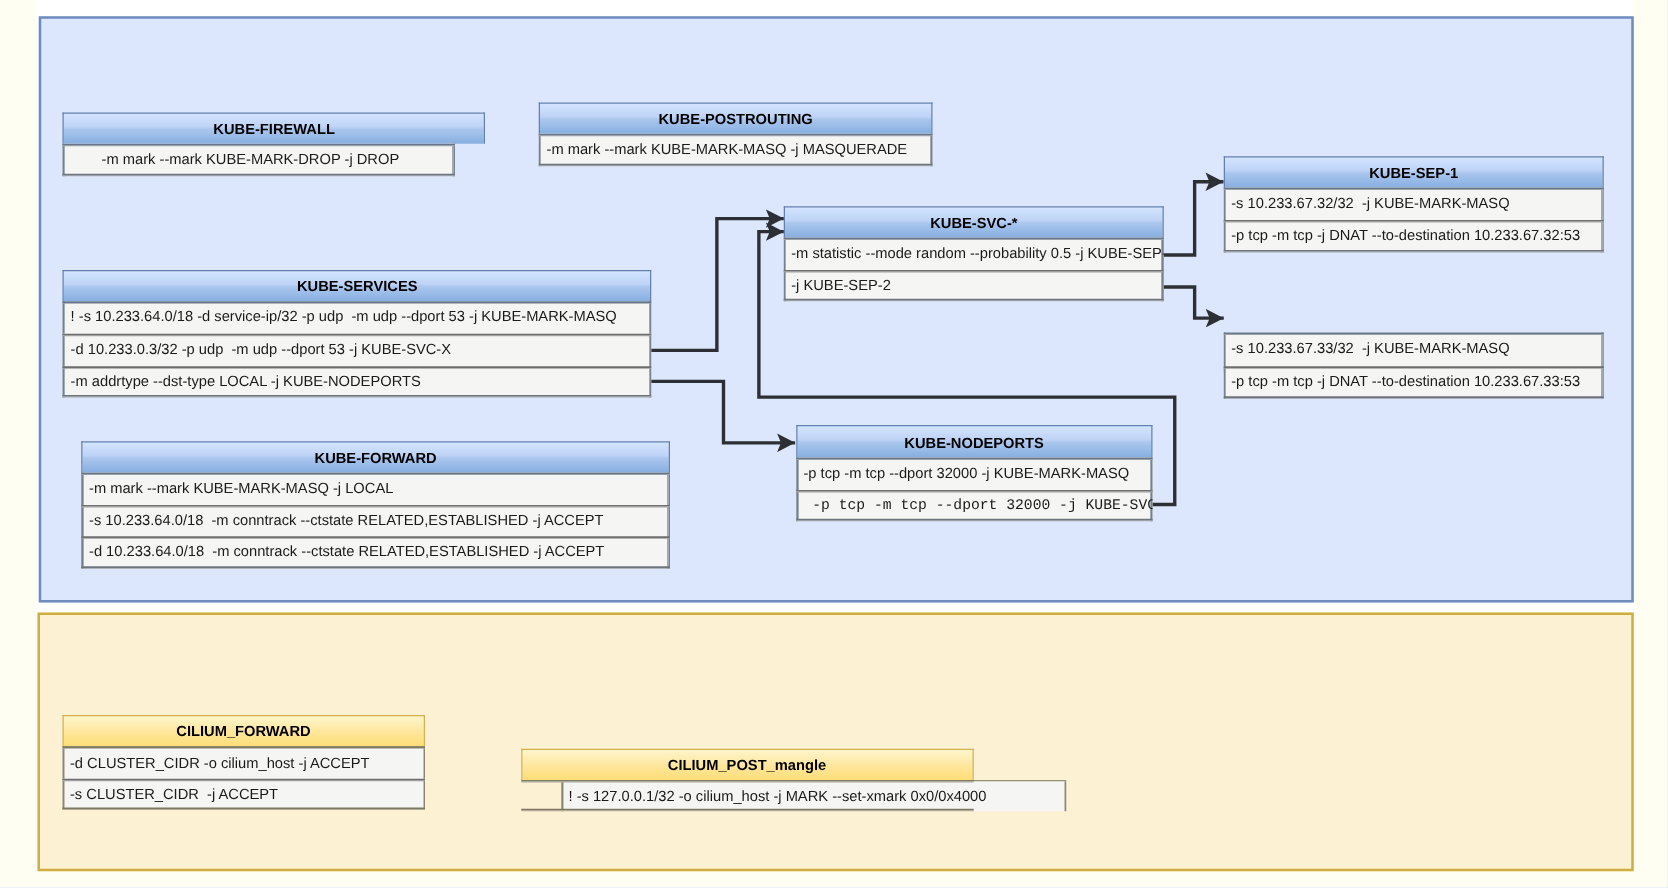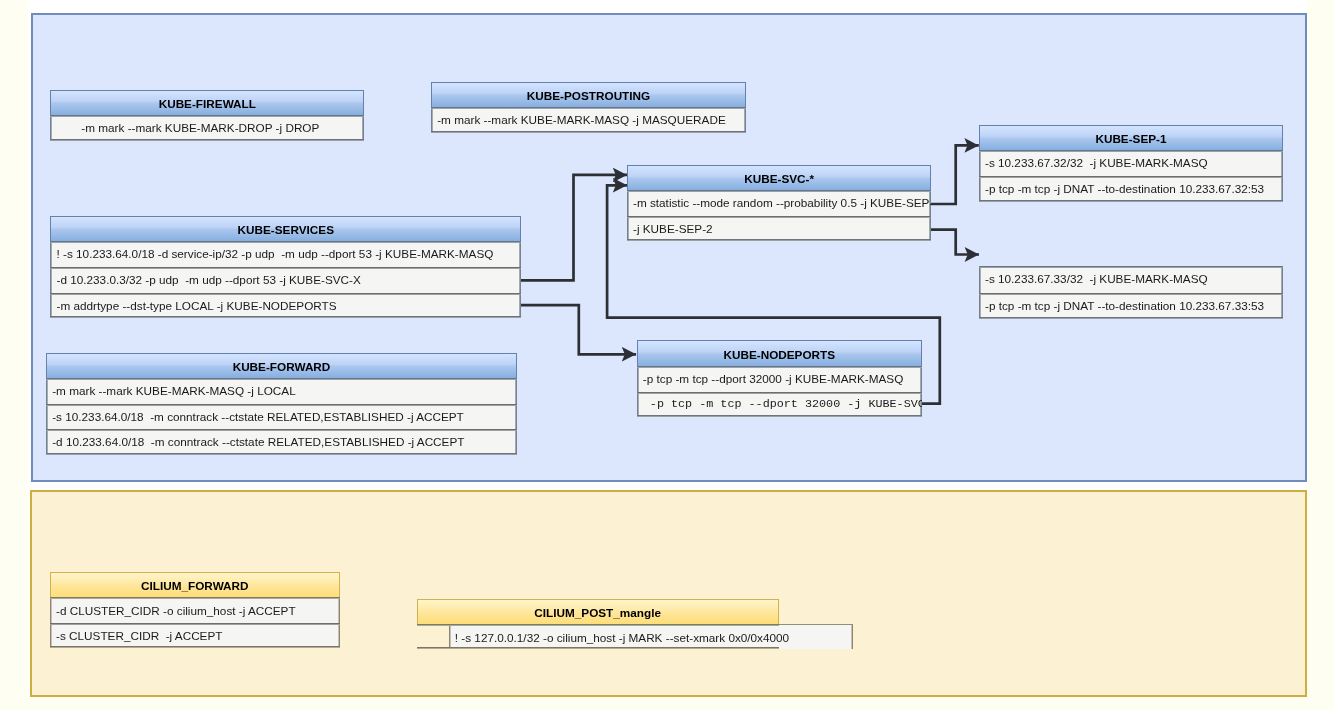--- a/index.html
+++ b/index.html
@@ -83,42 +83,42 @@
     </defs>
     <g fill="none" stroke="#2c3035" stroke-width="2.7" stroke-linejoin="miter" stroke-linecap="butt" marker-end="url(#ah)">
       <path d="M519.6,280.3 L573.5,280.3 L573.5,174.9 L627.1,174.9"></path>
       <path d="M519.6,305.1 L578.8,305.1 L578.8,354.3 L636.1,354.3"></path>
       <path d="M930.2,204.0 L955.7,204.0 L955.7,145.4 L978.8,145.4"></path>
       <path d="M930.2,229.6 L955.7,229.6 L955.7,254.5 L979.0,254.5"></path>
       <path d="M920.3,403.6 L939.8,403.6 L939.8,317.7 L607.1,317.7 L607.1,185.3 L627.1,185.3"></path>
     </g>
   </svg>
 <div class="tbl blue" style="left: 50.3px; top: 90.2px; width: 314px; height: 50.5px;">
-      <div class="hdr" style="top: 0px; width: 314px; height: 24.8px; line-height: 25.9px;">KUBE-FIREWALL</div>
+      <div class="hdr" style="top: 0px; width: 338px; height: 24.8px; line-height: 25.9px;">KUBE-FIREWALL</div>
       <div class="row first last" style="top: 24.8px; width: 314px; height: 25.7px; line-height: 25.7px; padding-left: 31px;">-m mark --mark KUBE-MARK-DROP -j DROP</div>
       <div class="sep top" style="top: 24.8px; width: 314px; height: 2px;"></div>
       <div class="sep bot" style="top: 48.5px; width: 314px; height: 2px;"></div>
     </div>
     <div class="tbl blue" style="left: 431px; top: 81.8px; width: 315px; height: 51.2px;">
       <div class="hdr" style="top: 0px; width: 315px; height: 25.7px; line-height: 26.8px;">KUBE-POSTROUTING</div>
       <div class="row first last" style="top: 25.7px; width: 315px; height: 25.5px; line-height: 25.5px;">-m mark --mark KUBE-MARK-MASQ -j MASQUERADE</div>
       <div class="sep top" style="top: 25.7px; width: 315px; height: 2px;"></div>
       <div class="sep bot" style="top: 49.2px; width: 315px; height: 2px;"></div>
     </div>
     <div class="tbl blue" style="left: 50.3px; top: 215.7px; width: 471px; height: 102.6px;">
       <div class="hdr" style="top: 0px; width: 471px; height: 25.5px; line-height: 26.6px;">KUBE-SERVICES</div>
       <div class="row first" style="top: 25.5px; width: 471px; height: 25.7px; line-height: 25.7px;">! -s 10.233.64.0/18 -d service-ip/32 -p udp  -m udp --dport 53 -j KUBE-MARK-MASQ</div>
       <div class="row" style="top: 51.2px; width: 471px; height: 25.7px; line-height: 25.7px;">-d 10.233.0.3/32 -p udp  -m udp --dport 53 -j KUBE-SVC-X</div>
       <div class="row last" style="top: 76.9px; width: 471px; height: 25.7px; line-height: 25.7px;">-m addrtype --dst-type LOCAL -j KUBE-NODEPORTS</div>
       <div class="sep top" style="top: 25.5px; width: 471px; height: 2px;"></div>
       <div class="sep mid" style="top: 51.2px; width: 471px; height: 2px;"></div>
       <div class="sep mid" style="top: 76.9px; width: 471px; height: 2px;"></div>
       <div class="sep bot" style="top: 100.6px; width: 471px; height: 2px;"></div>
     </div>
-    <div class="tbl blue" style="left: 46px; top: 353px; width: 471px; height: 81px; padding-left: 48px;">
+    <div class="tbl blue" style="left: 65px; top: 353px; width: 471px; height: 81px; padding-left: 48px;">
       <div class="hdr" style="top: 0px; width: 471px; height: 24.8px; line-height: 25.9px;">KUBE-FORWARD</div>
       <div class="row first" style="top: 24.8px; width: 471px; height: 25.8px; line-height: 25.8px;">-m mark --mark KUBE-MARK-MASQ -j LOCAL</div>
       <div class="row" style="top: 50.6px; width: 471px; height: 25.8px; line-height: 25.8px;">-s 10.233.64.0/18  -m conntrack --ctstate RELATED,ESTABLISHED -j ACCEPT</div>
       <div class="row last" style="top: 76.4px; width: 471px; height: 25.8px; line-height: 25.8px;">-d 10.233.64.0/18  -m conntrack --ctstate RELATED,ESTABLISHED -j ACCEPT</div>
       <div class="sep top" style="top: 24.8px; width: 471px; height: 2px;"></div>
       <div class="sep mid" style="top: 50.6px; width: 471px; height: 2px;"></div>
       <div class="sep mid" style="top: 76.4px; width: 471px; height: 2px;"></div>
       <div class="sep bot" style="top: 100.2px; width: 471px; height: 2px;"></div>
     </div>
     <div class="tbl blue" style="left: 626.8px; top: 165px; width: 304.7px; height: 75.9px;">

